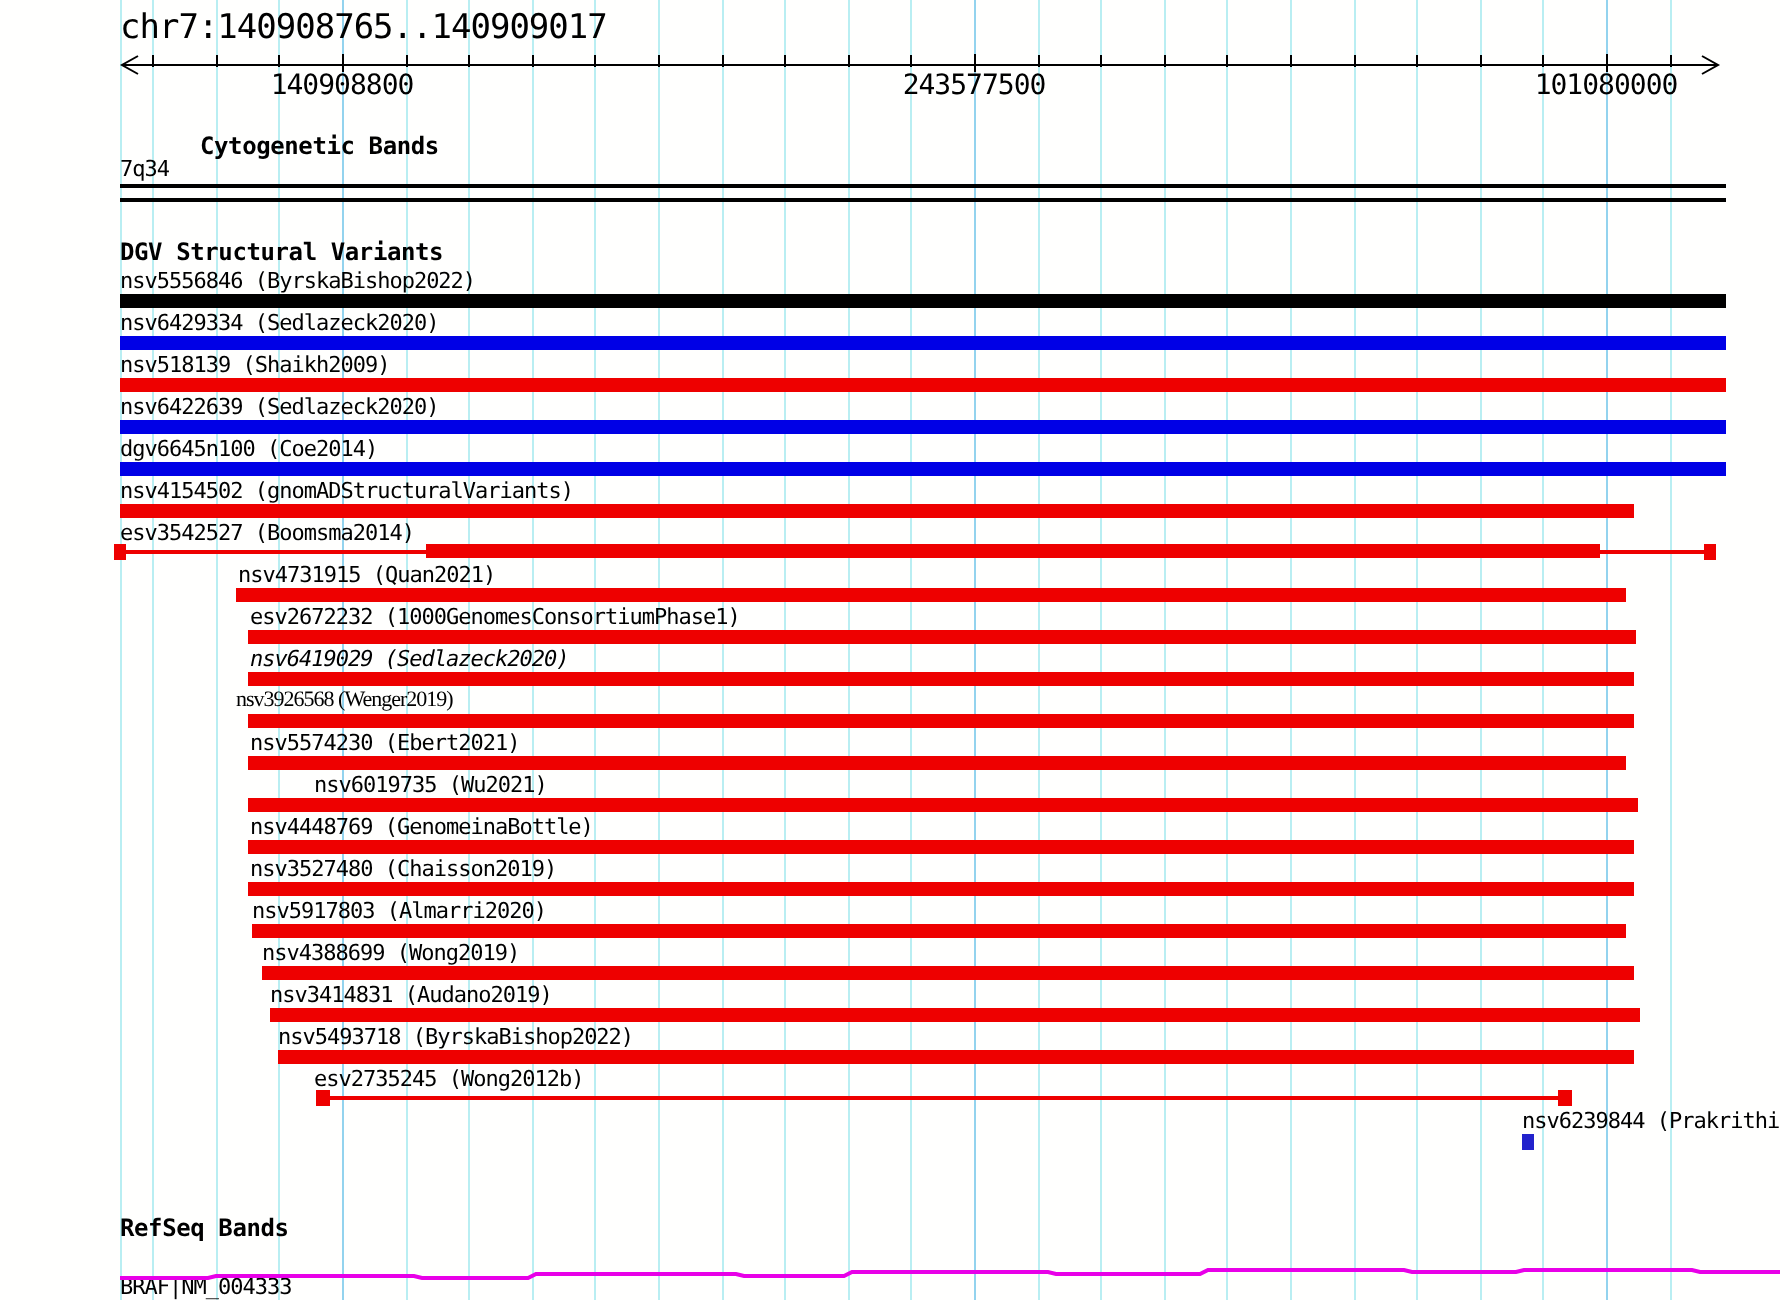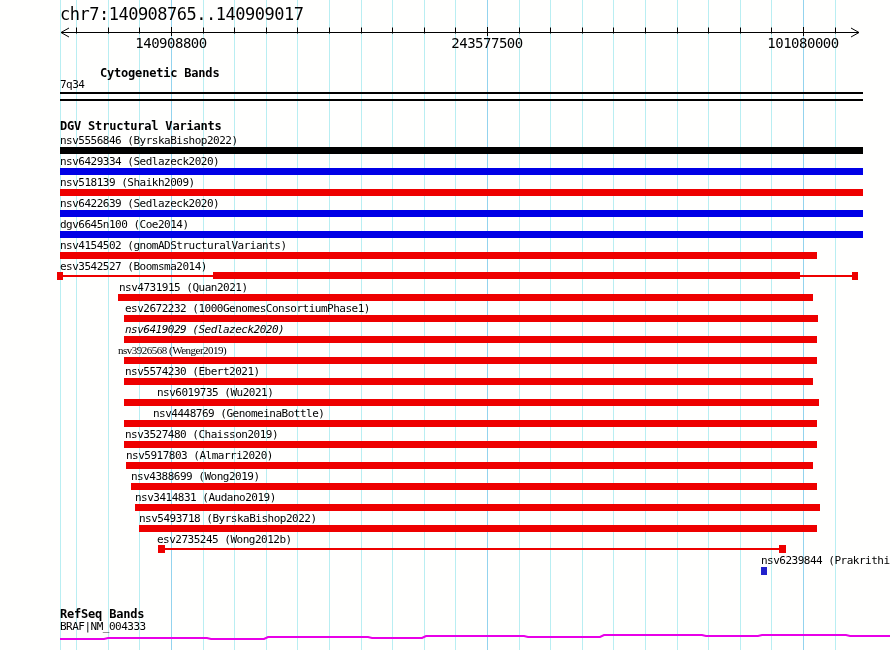--- a/index.html
+++ b/index.html
@@ -120,38 +120,38 @@
       <div class="feature-label" style="left: 125px; top: 303px; text-align: center;">esv2672232 (1000GenomesConsortiumPhase1)</div>
       <div class="bar" style="left: 124px; top: 315px; width: 694px; background: rgb(238, 0, 0);"></div>
       <div class="feature-label" style="left: 125px; top: 324px; font-style: italic;">nsv6419029 (Sedlazeck2020)</div>
       <div class="bar" style="left: 124px; top: 336px; width: 693px; background: rgb(238, 0, 0);"></div>
       <div class="feature-label" style="left: 118px; top: 345px; font-family: Liberation Serif, serif;">nsv3926568 (Wenger2019)</div>
       <div class="bar" style="left: 124px; top: 357px; width: 693px; background: rgb(238, 0, 0);"></div>
       <div class="feature-label" style="left: 125px; top: 366px;">nsv5574230 (Ebert2021)</div>
       <div class="bar" style="left: 124px; top: 378px; width: 689px; background: rgb(238, 0, 0);"></div>
       <div class="feature-label" style="left: 125px; top: 387px; margin-left: 32px;">nsv6019735 (Wu2021)</div>
       <div class="bar" style="left: 124px; top: 399px; width: 695px; background: rgb(238, 0, 0);"></div>
-      <div class="feature-label" style="left: 125px; top: 408px; margin-left: 28px;">nsv4448769 (GenomeinaBottle)</div>
+      <div class="feature-label" style="left: 125px; top: 408px;">nsv4448769 (GenomeinaBottle)</div>
       <div class="bar" style="left: 124px; top: 420px; width: 693px; background: rgb(238, 0, 0);"></div>
       <div class="feature-label" style="left: 125px; top: 429px;">nsv3527480 (Chaisson2019)</div>
       <div class="bar" style="left: 124px; top: 441px; width: 693px; background: rgb(238, 0, 0);"></div>
       <div class="feature-label" style="left: 126px; top: 450px;">nsv5917803 (Almarri2020)</div>
       <div class="bar" style="left: 126px; top: 462px; width: 687px; background: rgb(238, 0, 0);"></div>
       <div class="feature-label" style="left: 131px; top: 471px;">nsv4388699 (Wong2019)</div>
       <div class="bar" style="left: 131px; top: 483px; width: 686px; background: rgb(238, 0, 0);"></div>
       <div class="feature-label" style="left: 135px; top: 492px;">nsv3414831 (Audano2019)</div>
       <div class="bar" style="left: 135px; top: 504px; width: 685px; background: rgb(238, 0, 0);"></div>
       <div class="feature-label" style="left: 139px; top: 513px;">nsv5493718 (ByrskaBishop2022)</div>
       <div class="bar" style="left: 139px; top: 525px; width: 678px; background: rgb(238, 0, 0);"></div>
       <div class="feature-label" style="left: 157px; top: 534px;">esv2735245 (Wong2012b)</div>
       <div class="hline" style="left: 164px; top: 548px; width: 616px; background: rgb(238, 0, 0);"></div>
       <div class="sq" style="left: 158px; top: 545px; width: 7px; height: 8px; background: rgb(238, 0, 0);"></div>
       <div class="sq" style="left: 779px; top: 545px; width: 7px; height: 8px; background: rgb(238, 0, 0);"></div>
       <div class="feature-label" style="left: 761px; top: 555px;">nsv6239844 (Prakrithi2</div>
       <div class="sq" style="left: 761px; top: 567px; width: 6px; height: 8px; background: rgb(34, 34, 204);"></div>
     </div>
 
   <div class="track-title" id="refseq-title" style="top: 608px;">RefSeq Bands</div>
-  <div class="sub-label" id="gene-label" style="top: 621px;">BRAF|NM_004333</div>
+  <div class="sub-label" id="gene-label" style="top: 638px;">BRAF|NM_004333</div>
   <svg id="gene-svg" width="890" height="25" style="left:0;top:628px;">
       <polyline points="60,11 104,11 108,10 207,10 211,11 264,11 268,9 368,9 372,10 422,10 426,8 524,8 528,9 600,9 604,7 702,7 706,8 758,8 762,7 846,7 850,8 890,8" fill="none" stroke="#e800e8" stroke-width="2"></polyline>
     </svg>
 </div>
 
 </body></html>

